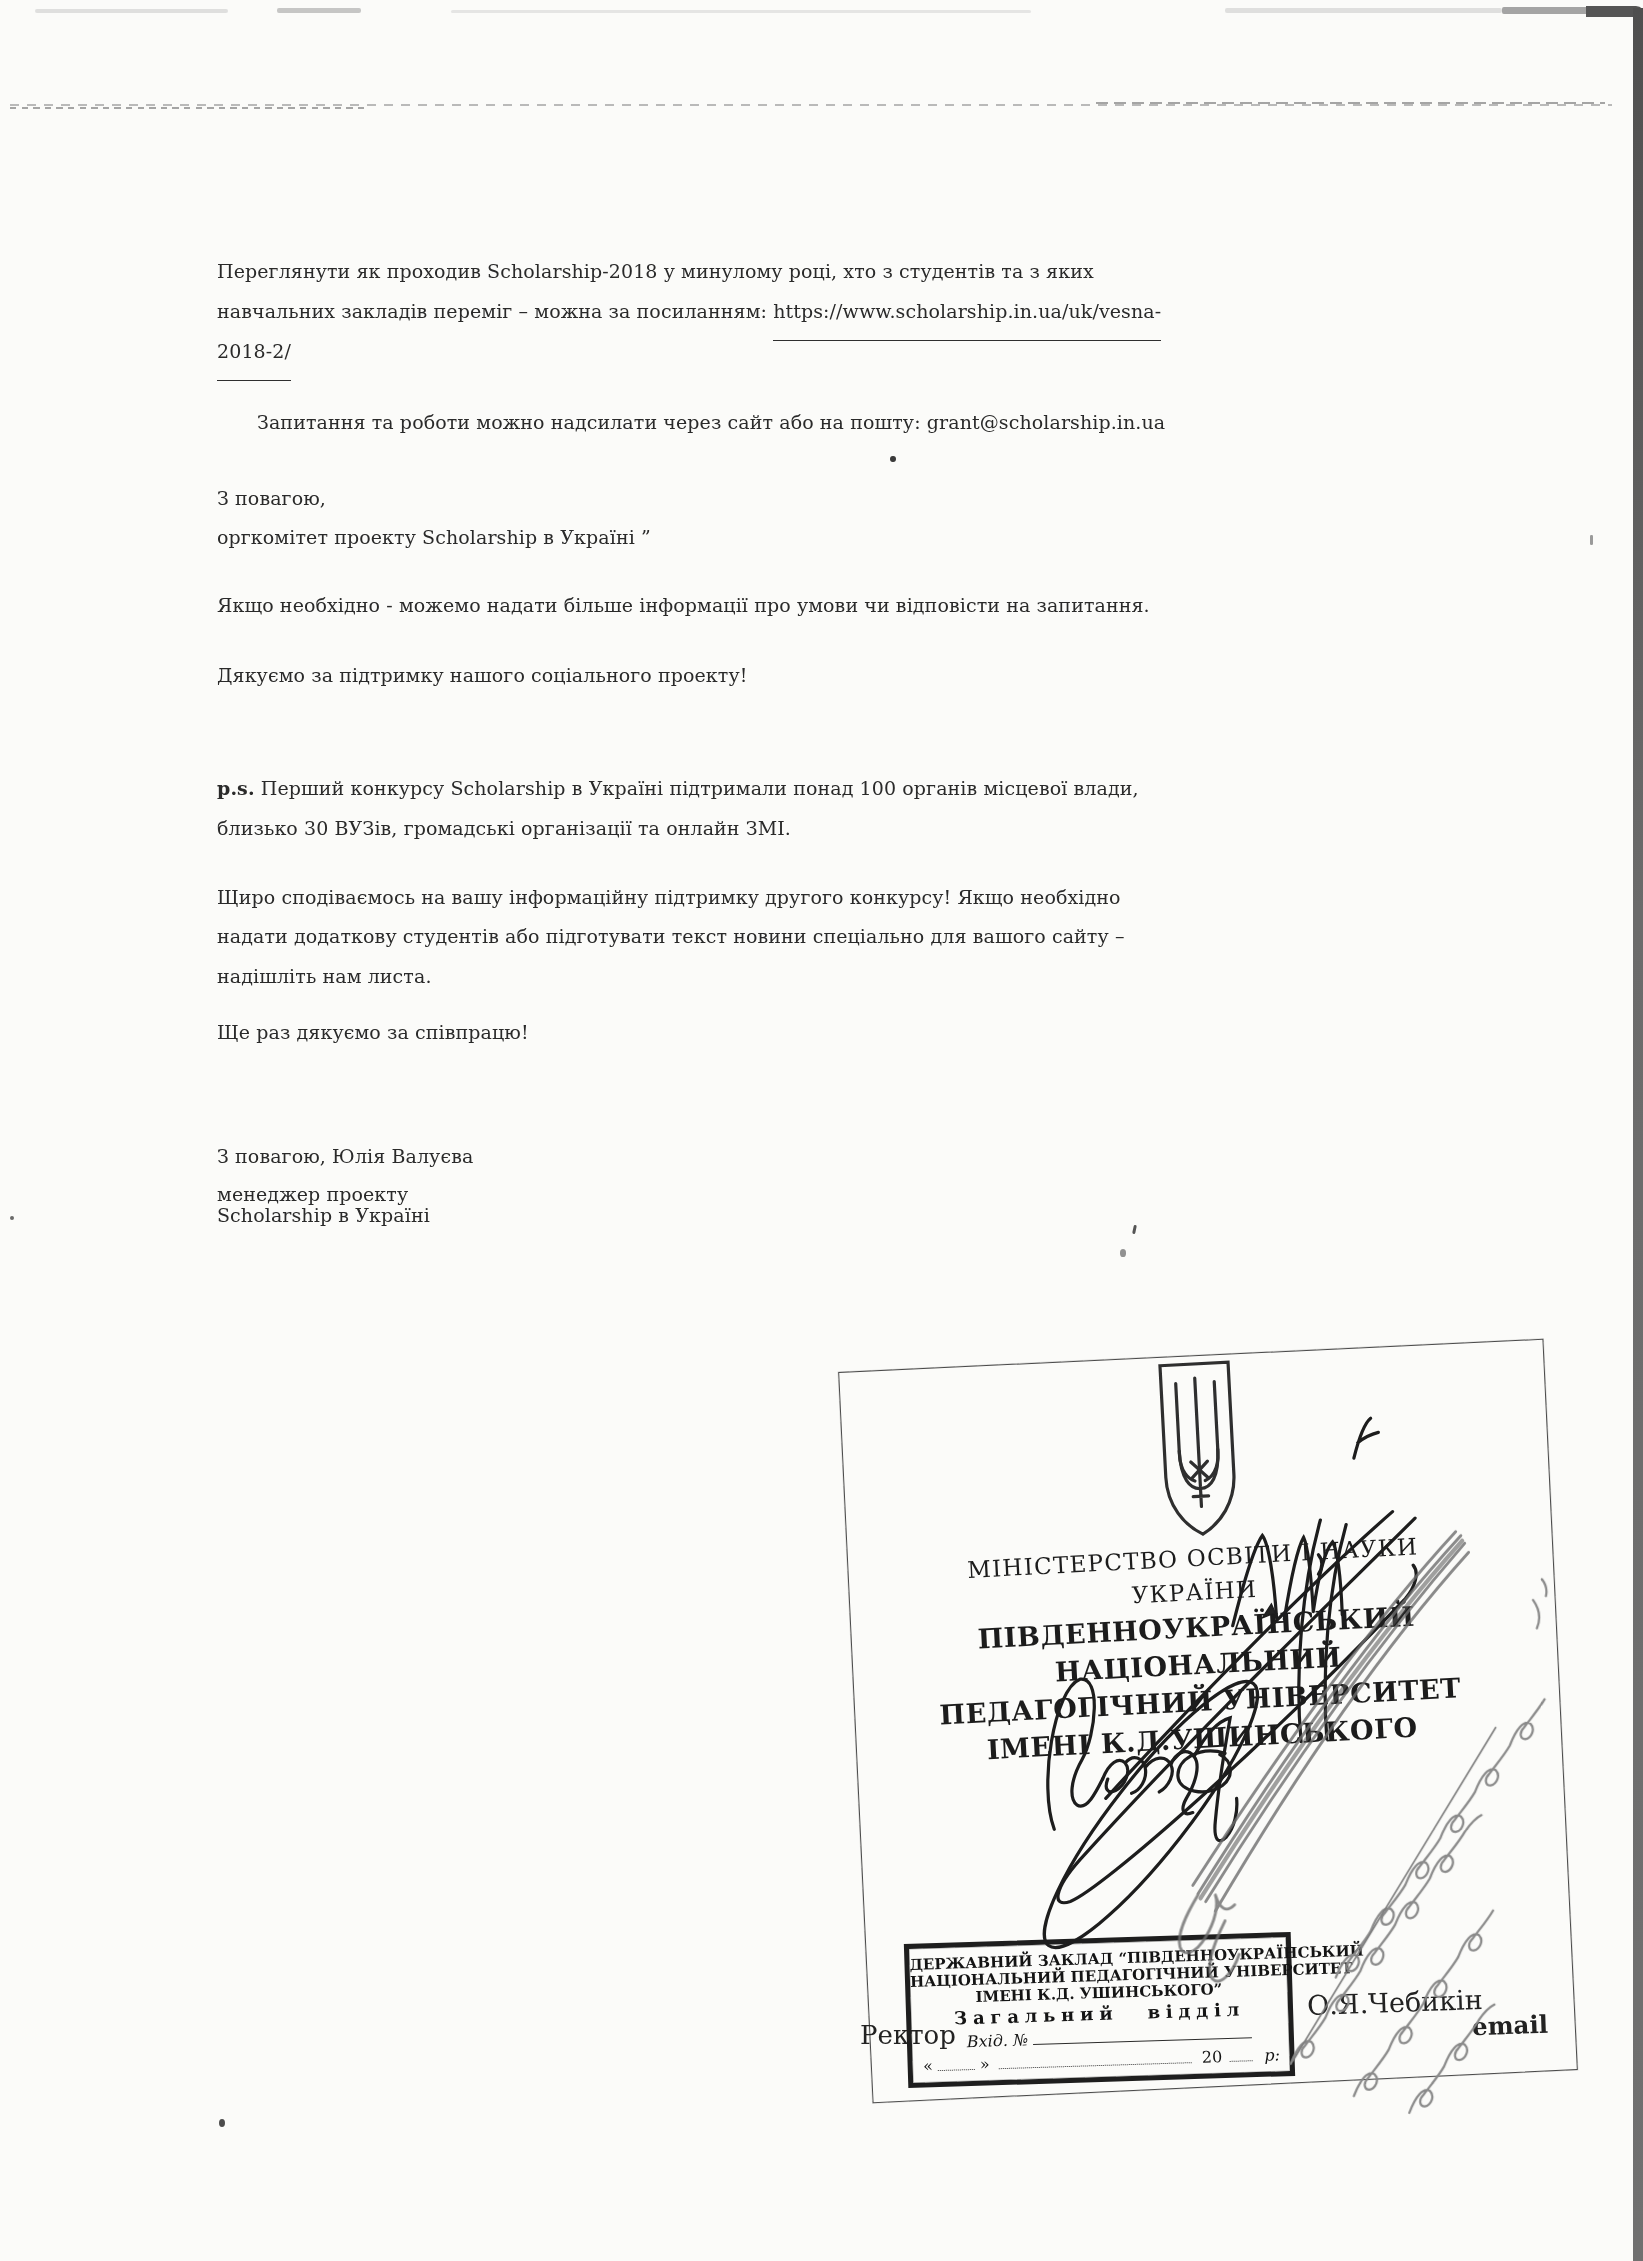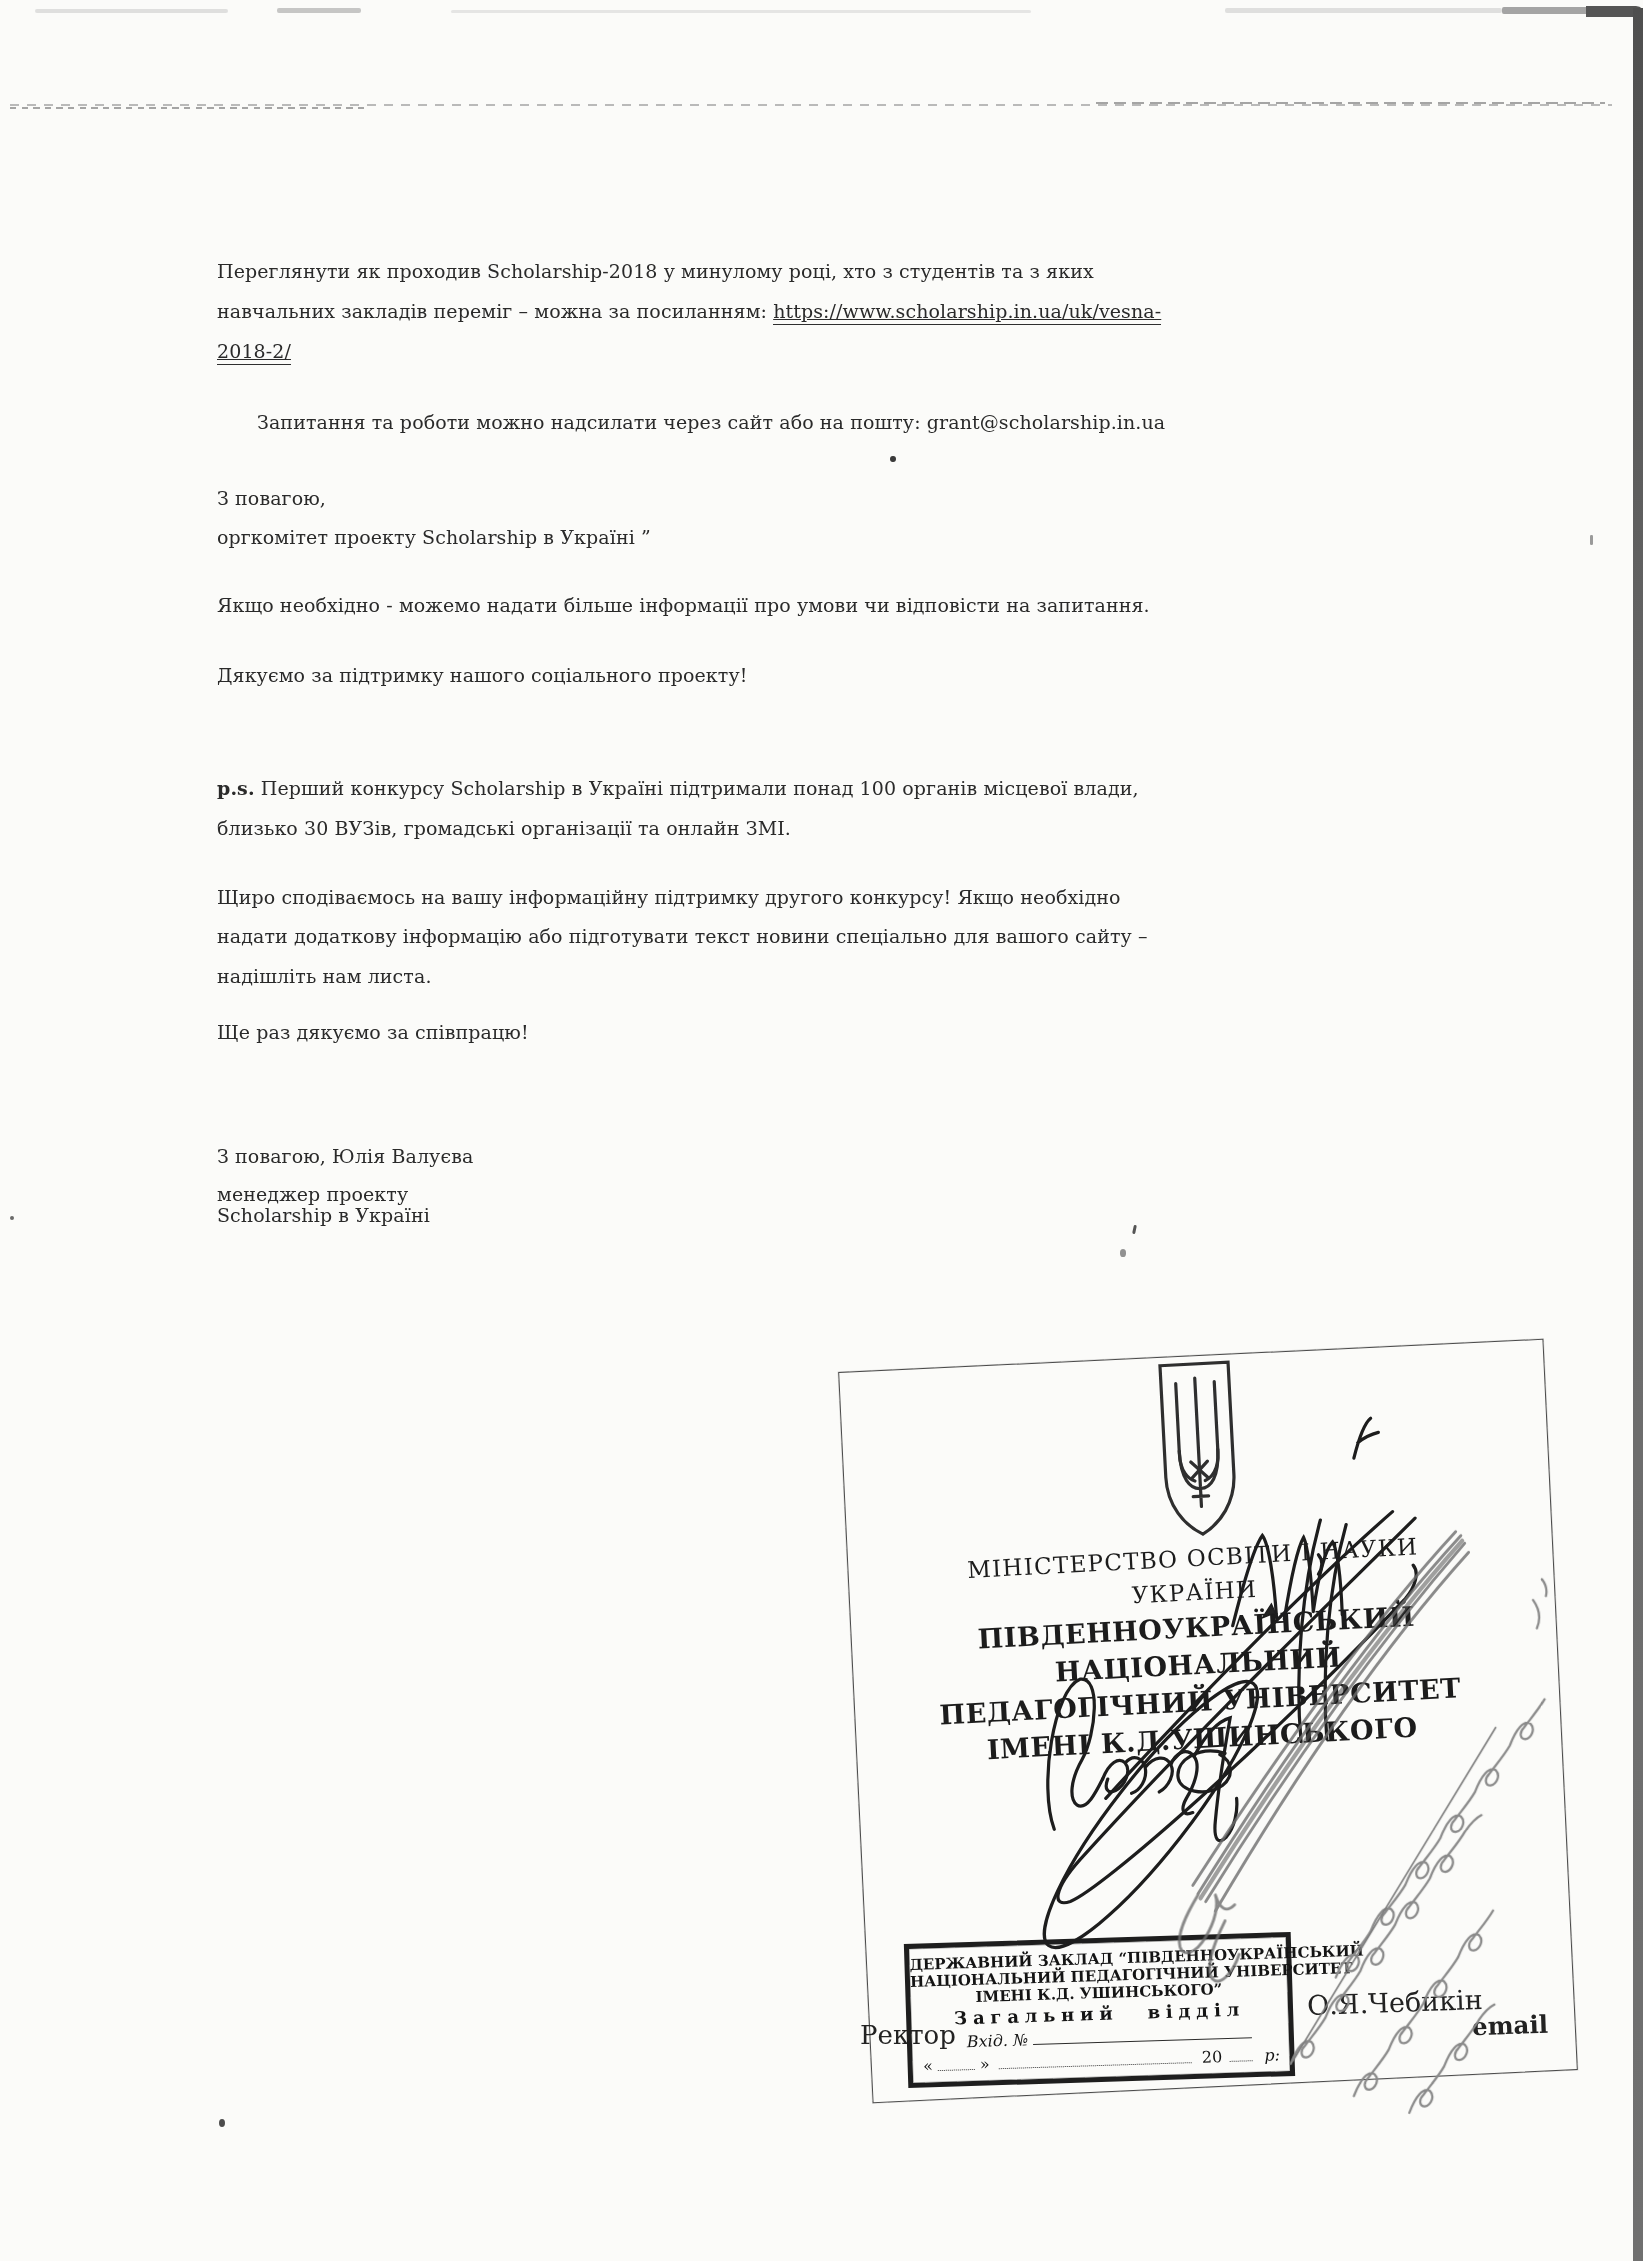--- a/index.html
+++ b/index.html
@@ -8,21 +8,21 @@
     background:#fbfbf9;
     font-family:"DejaVu Serif","Liberation Serif",serif;
   }
   .abs{position:absolute;}
   
   .bodyline{
     position:absolute;left:217px;white-space:nowrap;
     font-size:19px;line-height:32px;color:#2a2a2a;
     letter-spacing:0.1px;
   }
-  .underlined{border-bottom:1.9px solid #2f2f2f;padding-bottom:2px;text-decoration:underline;}
+  .underlined{border-bottom:1.9px solid #2f2f2f;padding-bottom:18px;}
   .bold{font-weight:bold;}
   
   .scan-noise-top{position:absolute;background:#c9c9c9;opacity:.55;border-radius:1.9px;}
   .dotline{
     position:absolute;height:1.9px;
     background:repeating-linear-gradient(90deg,#a9a9a9 0 9px,transparent 9px 17px);
     opacity:.8;
   }
   .speck{position:absolute;background:#3a3a3a;border-radius:50%;}
   
@@ -85,21 +85,21 @@
 <div class="bodyline" style="top:482px;">З повагою,</div>
 <div class="bodyline" style="top:521px;">оргкомітет проекту Scholarship в Україні ”</div>
 
 <div class="bodyline" style="top:589px;">Якщо необхідно - можемо надати більше інформації про умови чи відповісти на запитання.</div>
 <div class="bodyline" style="top:659px;">Дякуємо за підтримку нашого соціального проекту!</div>
 
 <div class="bodyline" style="top:772px;"><span class="bold">p.s.</span><span> Перший конкурсу Scholarship в Україні підтримали понад 100 органів місцевої влади,</span></div>
 <div class="bodyline" style="top:812px;">близько 30 ВУЗів, громадські організації та онлайн ЗМІ.</div>
 
 <div class="bodyline" style="top:881px;">Щиро сподіваємось на вашу інформаційну підтримку другого конкурсу! Якщо необхідно</div>
-<div class="bodyline" style="top:920px;">надати додаткову інформацію або підготувати текст новини спеціально для вашого сайту –</div>
+<div class="bodyline" style="top:920px;">надати додаткову студентів або підготувати текст новини спеціально для вашого сайту –</div>
 <div class="bodyline" style="top:960px;">надішліть нам листа.</div>
 
 <div class="bodyline" style="top:1016px;">Ще раз дякуємо за співпрацю!</div>
 
 <div class="bodyline" style="top:1140px;">З повагою, Юлія Валуєва</div>
 <div class="bodyline" style="top:1178px;">менеджер проекту</div>
 <div class="bodyline" style="top:1155px;margin-top:44px;">Scholarship в Україні</div>
 
 <div class="frame"></div>
 

